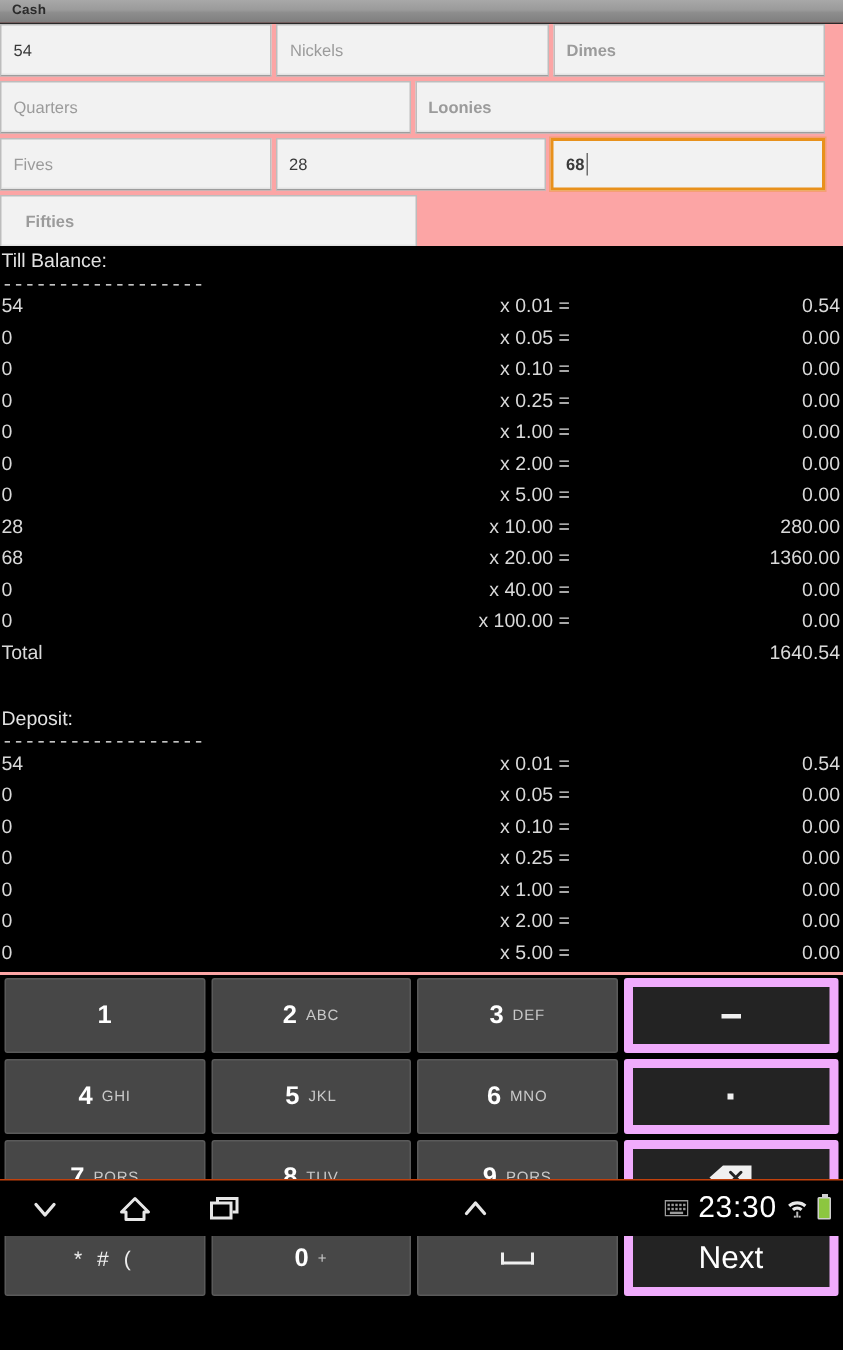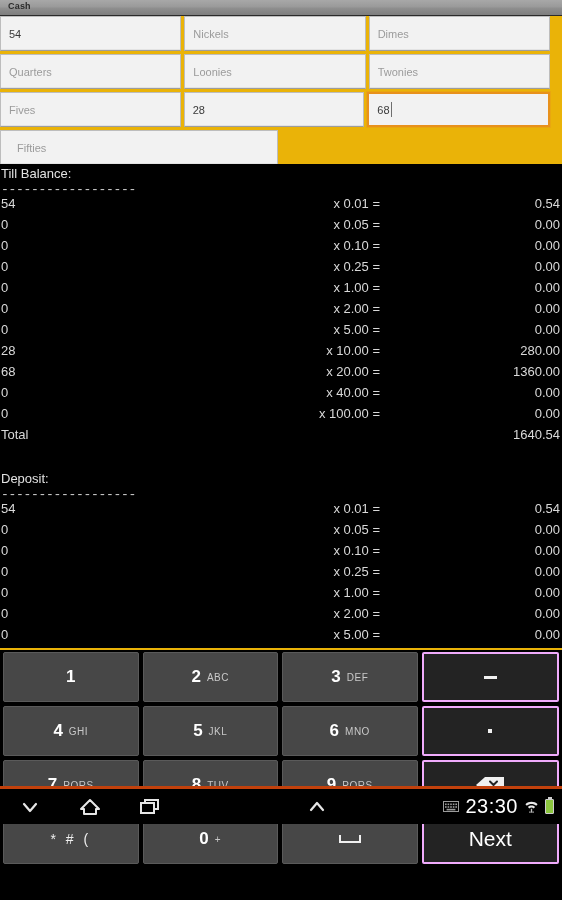--- a/index.html
+++ b/index.html
@@ -2,21 +2,21 @@
 <html><head>
 <meta charset="utf-8">
 <style>
   * { margin:0; padding:0; box-sizing:border-box; }
   html, body {
     width:562px; height:900px;
     background:#000;
     font-family:"Liberation Sans", sans-serif;
     overflow:hidden;
   }
-  #app { position:relative; width:562px; height:824px; background:#eab308; }
+  #app { position:relative; width:562px; height:824px; background:#fca5a5; }
 
   
   .titlebar {
     position:absolute; left:0; top:0; width:562px; height:16px;
     background:linear-gradient(to bottom,#a8a8a8 0%, #9a9a9a 45%, #8e8e8e 55%, #7e7e7e 100%);
     border-bottom:1px solid #2a2a2a;
   }
   .titlebar .label {
     position:absolute; left:8px; top:1px;
     font-size:9px; font-weight:bold; color:#2b2b2b;
@@ -31,21 +31,21 @@
     border:1px solid #bdbdbd;
     border-bottom-color:#9d9d9d;
     margin-right:3px;
     position:relative;
     display:flex; align-items:center;
     font-size:11px;
     color:#3a3a3a;
     padding-left:8px;
     box-shadow:inset 0 -1px 0 rgba(0,0,0,.06);
   }
-  .field:last-child { margin-right:12px; }
+  .field:last-child { margin-right:12px;font-weight:bold; }
   .field.placeholder { color:#9b9b9b; }
   .field.focused {
     border:2px solid #e8911c;
     box-shadow:0 0 0 1px rgba(232,145,28,.35);
   }
   .field.focused .caret {
     display:inline-block; width:1px; height:15px;
     background:#6f6f6f; margin-left:1px;
   }
   .caret { display:none; }
@@ -104,21 +104,21 @@
     background:#474747;
     border:1px solid #5a5a5a;
     border-radius:2px;
     display:flex; align-items:center; justify-content:center;
     color:#fff;
     position:relative;
   }
   .key:last-child { margin-right:0; }
   .key.fn {
     background:#232323;
-    border:2px solid #f0abfc;
+    border:6px solid #f0abfc;
   }
   .key .num {
     font-size:17px; font-weight:bold; color:#fff;
   }
   .key .alpha {
     font-size:10px; color:#c9c9c9; margin-left:6px;
     letter-spacing:0.5px;
   }
   .key .sym { font-size:14px; color:#efefef; letter-spacing:3px; }
   .key .next-label { font-size:21px; color:#fff; }
@@ -126,21 +126,21 @@
   .dot-glyph  { display:block; width:4px; height:4px; background:#f0f0f0; }
   .space-glyph {
     display:block; width:22px; height:8px;
     border:2px solid #f0f0f0; border-top:none;
   }
   .bksp-glyph { display:block; }
 
   
   .navbar {
     position:absolute; left:0; bottom:0; width:562px; height:38px;
-    background:#000; border-top:3px solid #c2410c;
+    background:#000; border-top:1px solid #c2410c;
     display:flex; align-items:center;
   }
   .nav-left { display:flex; align-items:center; width:190px; }
   .nav-btn {
     width:60px; height:38px;
     display:flex; align-items:center; justify-content:center;
   }
   .nav-mid { flex:1 1 auto; display:flex; align-items:center; justify-content:center; }
   .nav-right {
     display:flex; align-items:center; gap:6px;
@@ -179,23 +179,20 @@
         <div class="field c3 placeholder">
           <span>Dimes</span>
         </div>
       </div>
       <div class="field-row">
         <div class="field c3 placeholder">
           <span>Quarters</span>
         </div>
         <div class="field c3 placeholder">
           <span>Loonies</span>
-        </div>
-        <div class="field c3 placeholder">
-          <span>Twonies</span>
         </div>
       </div>
       <div class="field-row">
         <div class="field c3 placeholder">
           <span>Fives</span>
         </div>
         <div class="field c3">
           <span>28</span>
         </div>
         <div class="field c3 focused">

